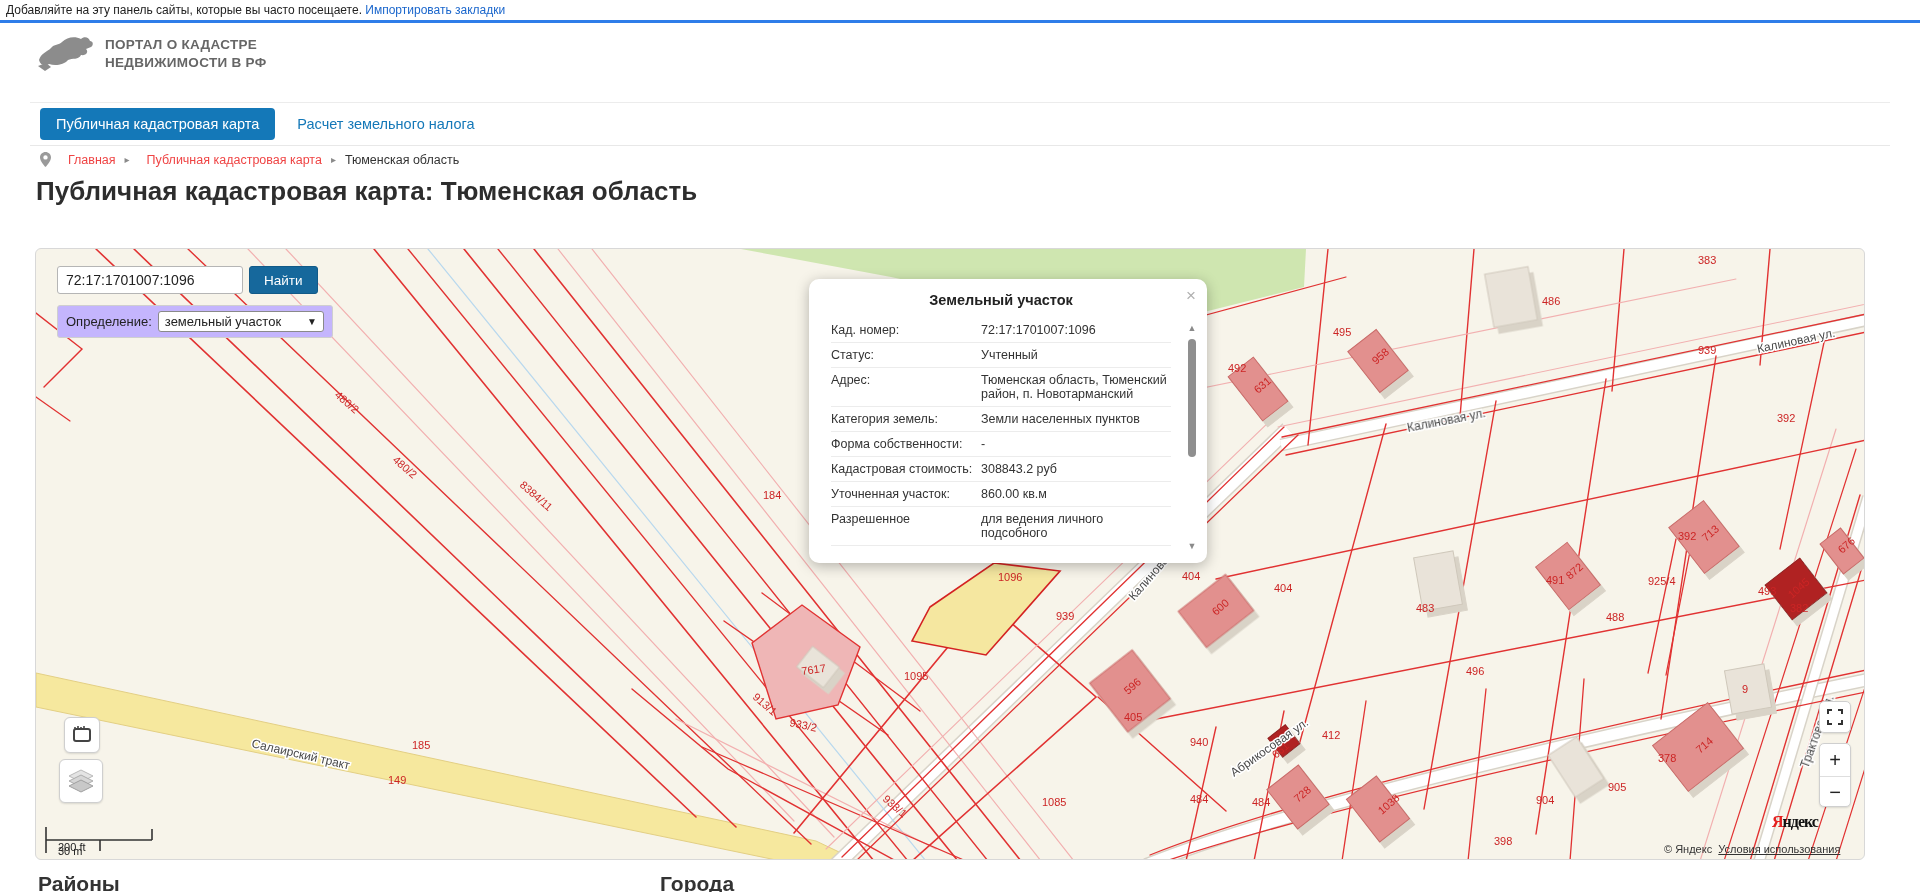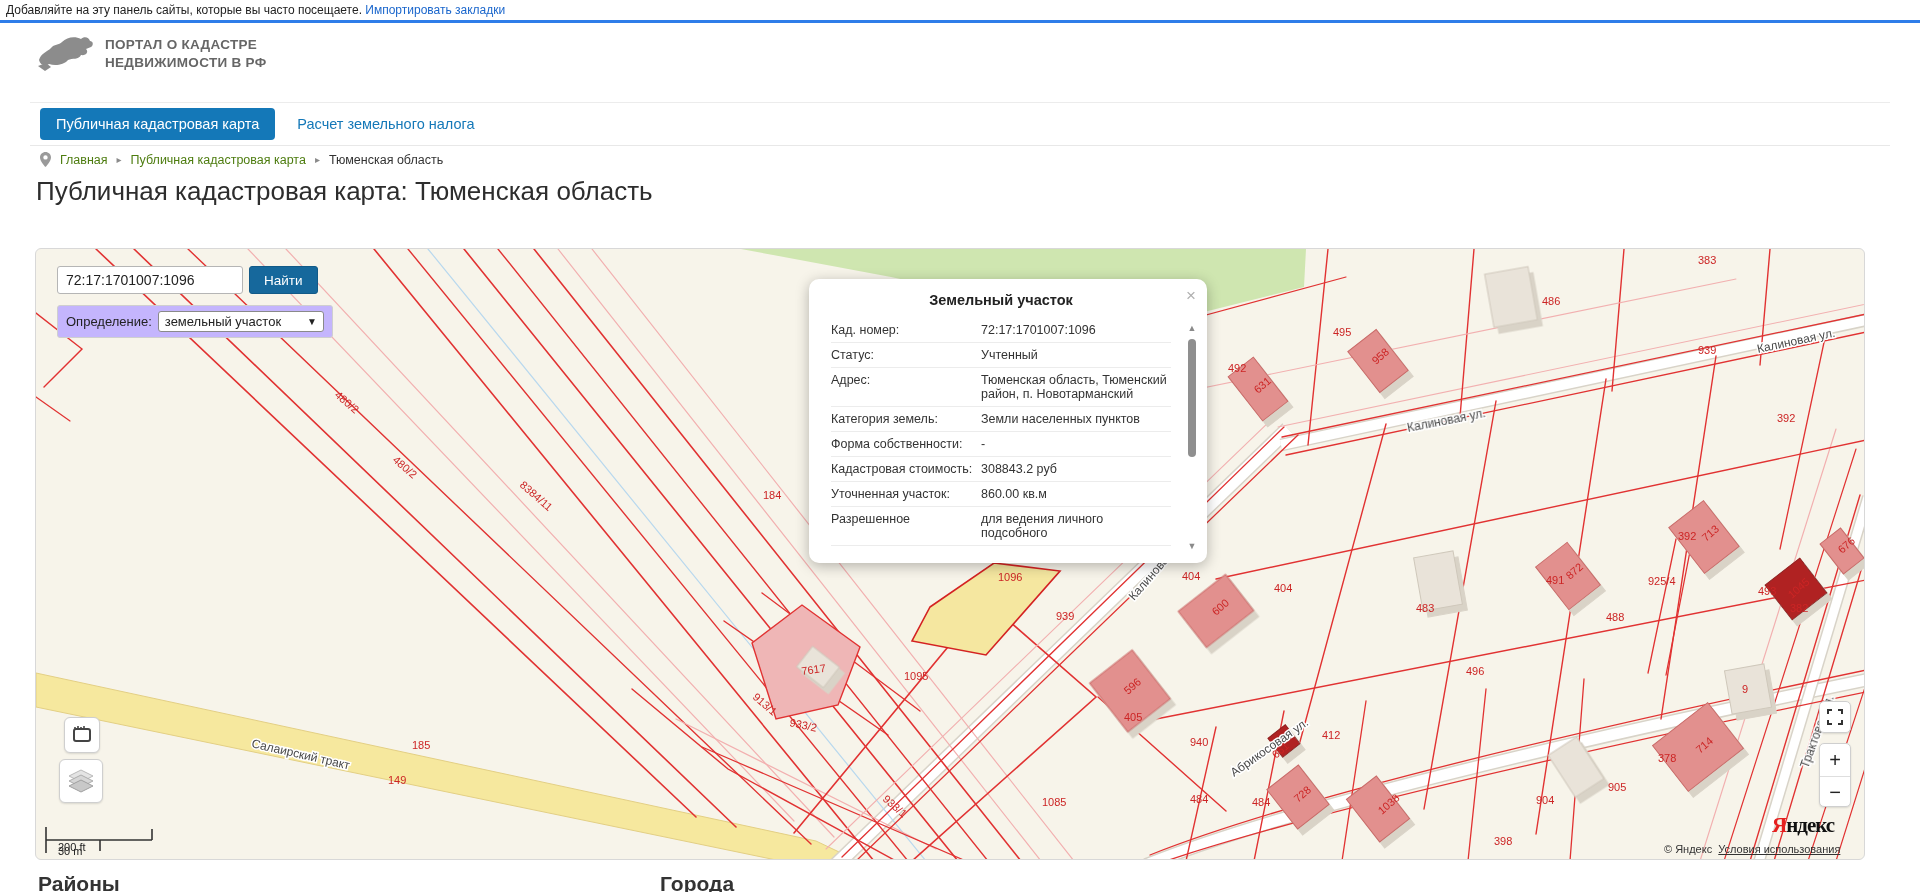--- a/index.html
+++ b/index.html
@@ -21,24 +21,24 @@
 
   
   .tabs { position:absolute; left:40px; top:108px; display:flex; align-items:center; gap:22px; }
   .tab-active { background:#1478b8; color:#fff; font-size:14.5px; padding:8px 16px; border-radius:4px; cursor:pointer; }
   .tab-link { color:#1478b8; font-size:14.5px; text-decoration:none; cursor:pointer; }
 
   
   .crumbs { position:absolute; left:40px; top:152px; display:flex; align-items:center; gap:9px;
             font-size:12.5px; }
   .crumbs .sep { color:#8a8a8a; font-size:10px; }
-  .crumbs a { color:#4d7c0f; text-decoration:none; }
+  .crumbs a { color:#ef4444; text-decoration:none;margin-left:8px; }
   .crumbs .cur { color:#333; }
 
-  .page-title { position:absolute; left:36px; top:176px; font-size:26px; font-weight:normal; color:#2d2d2d;text-align:right; }
+  .page-title { position:absolute; left:36px; top:176px; font-size:26px; font-weight:bold; color:#2d2d2d;text-align:right; }
 
   
   .map { position:absolute; left:35px; top:248px; width:1830px; height:612px;
          background:#f7f4ea; border:1px solid #d8d8d8; border-radius:6px; overflow:hidden; }
   .map svg.canvas { position:absolute; left:0; top:0; }
   .lbl-parcel { fill:#cc2525; font-size:11px; font-family:"Liberation Sans",sans-serif; }
   .lbl-street { fill:#4a4a4a; font-size:12px; font-family:"Liberation Sans",sans-serif;
                 paint-order:stroke; stroke:#ffffff; stroke-width:3px; }
 
   
@@ -80,21 +80,21 @@
   .zoom-half { width:100%; height:32px; display:flex; align-items:center; justify-content:center;
                font-size:20px; color:#222; cursor:pointer; }
   .zoom-div { position:absolute; left:0; top:32px; width:100%; height:1px; background:#dedede; }
 
   
   .scalebar { position:absolute; left:8px; top:572px; width:112px; height:38px; font-size:11px; color:#222; }
   .scalebar .m-txt { position:absolute; left:14px; top:1px;margin-top:23px; }
   .scalebar .ft-txt { position:absolute; left:14px; top:20px; }
 
   
-  .ya-logo { position:absolute; left:1736px; top:564px; font-size:21px; font-weight:bold; color:#111;
+  .ya-logo { position:absolute; left:1736px; top:564px; font-size:16px; font-weight:bold; color:#111;
              font-family:"Liberation Serif", serif; letter-spacing:-1px; }
   .ya-logo .ya-red { color:#e52020; }
   .attr { position:absolute; left:1628px; top:594px; font-size:11px; color:#333; white-space:nowrap; }
   .attr a { color:#333; }
 
   
   .sec-left  { position:absolute; left:38px;  top:872px; font-size:21px; font-weight:bold; color:#333; }
   .sec-right { position:absolute; left:660px; top:872px; font-size:21px; font-weight:bold; color:#333; }
 </style>
 </head>

